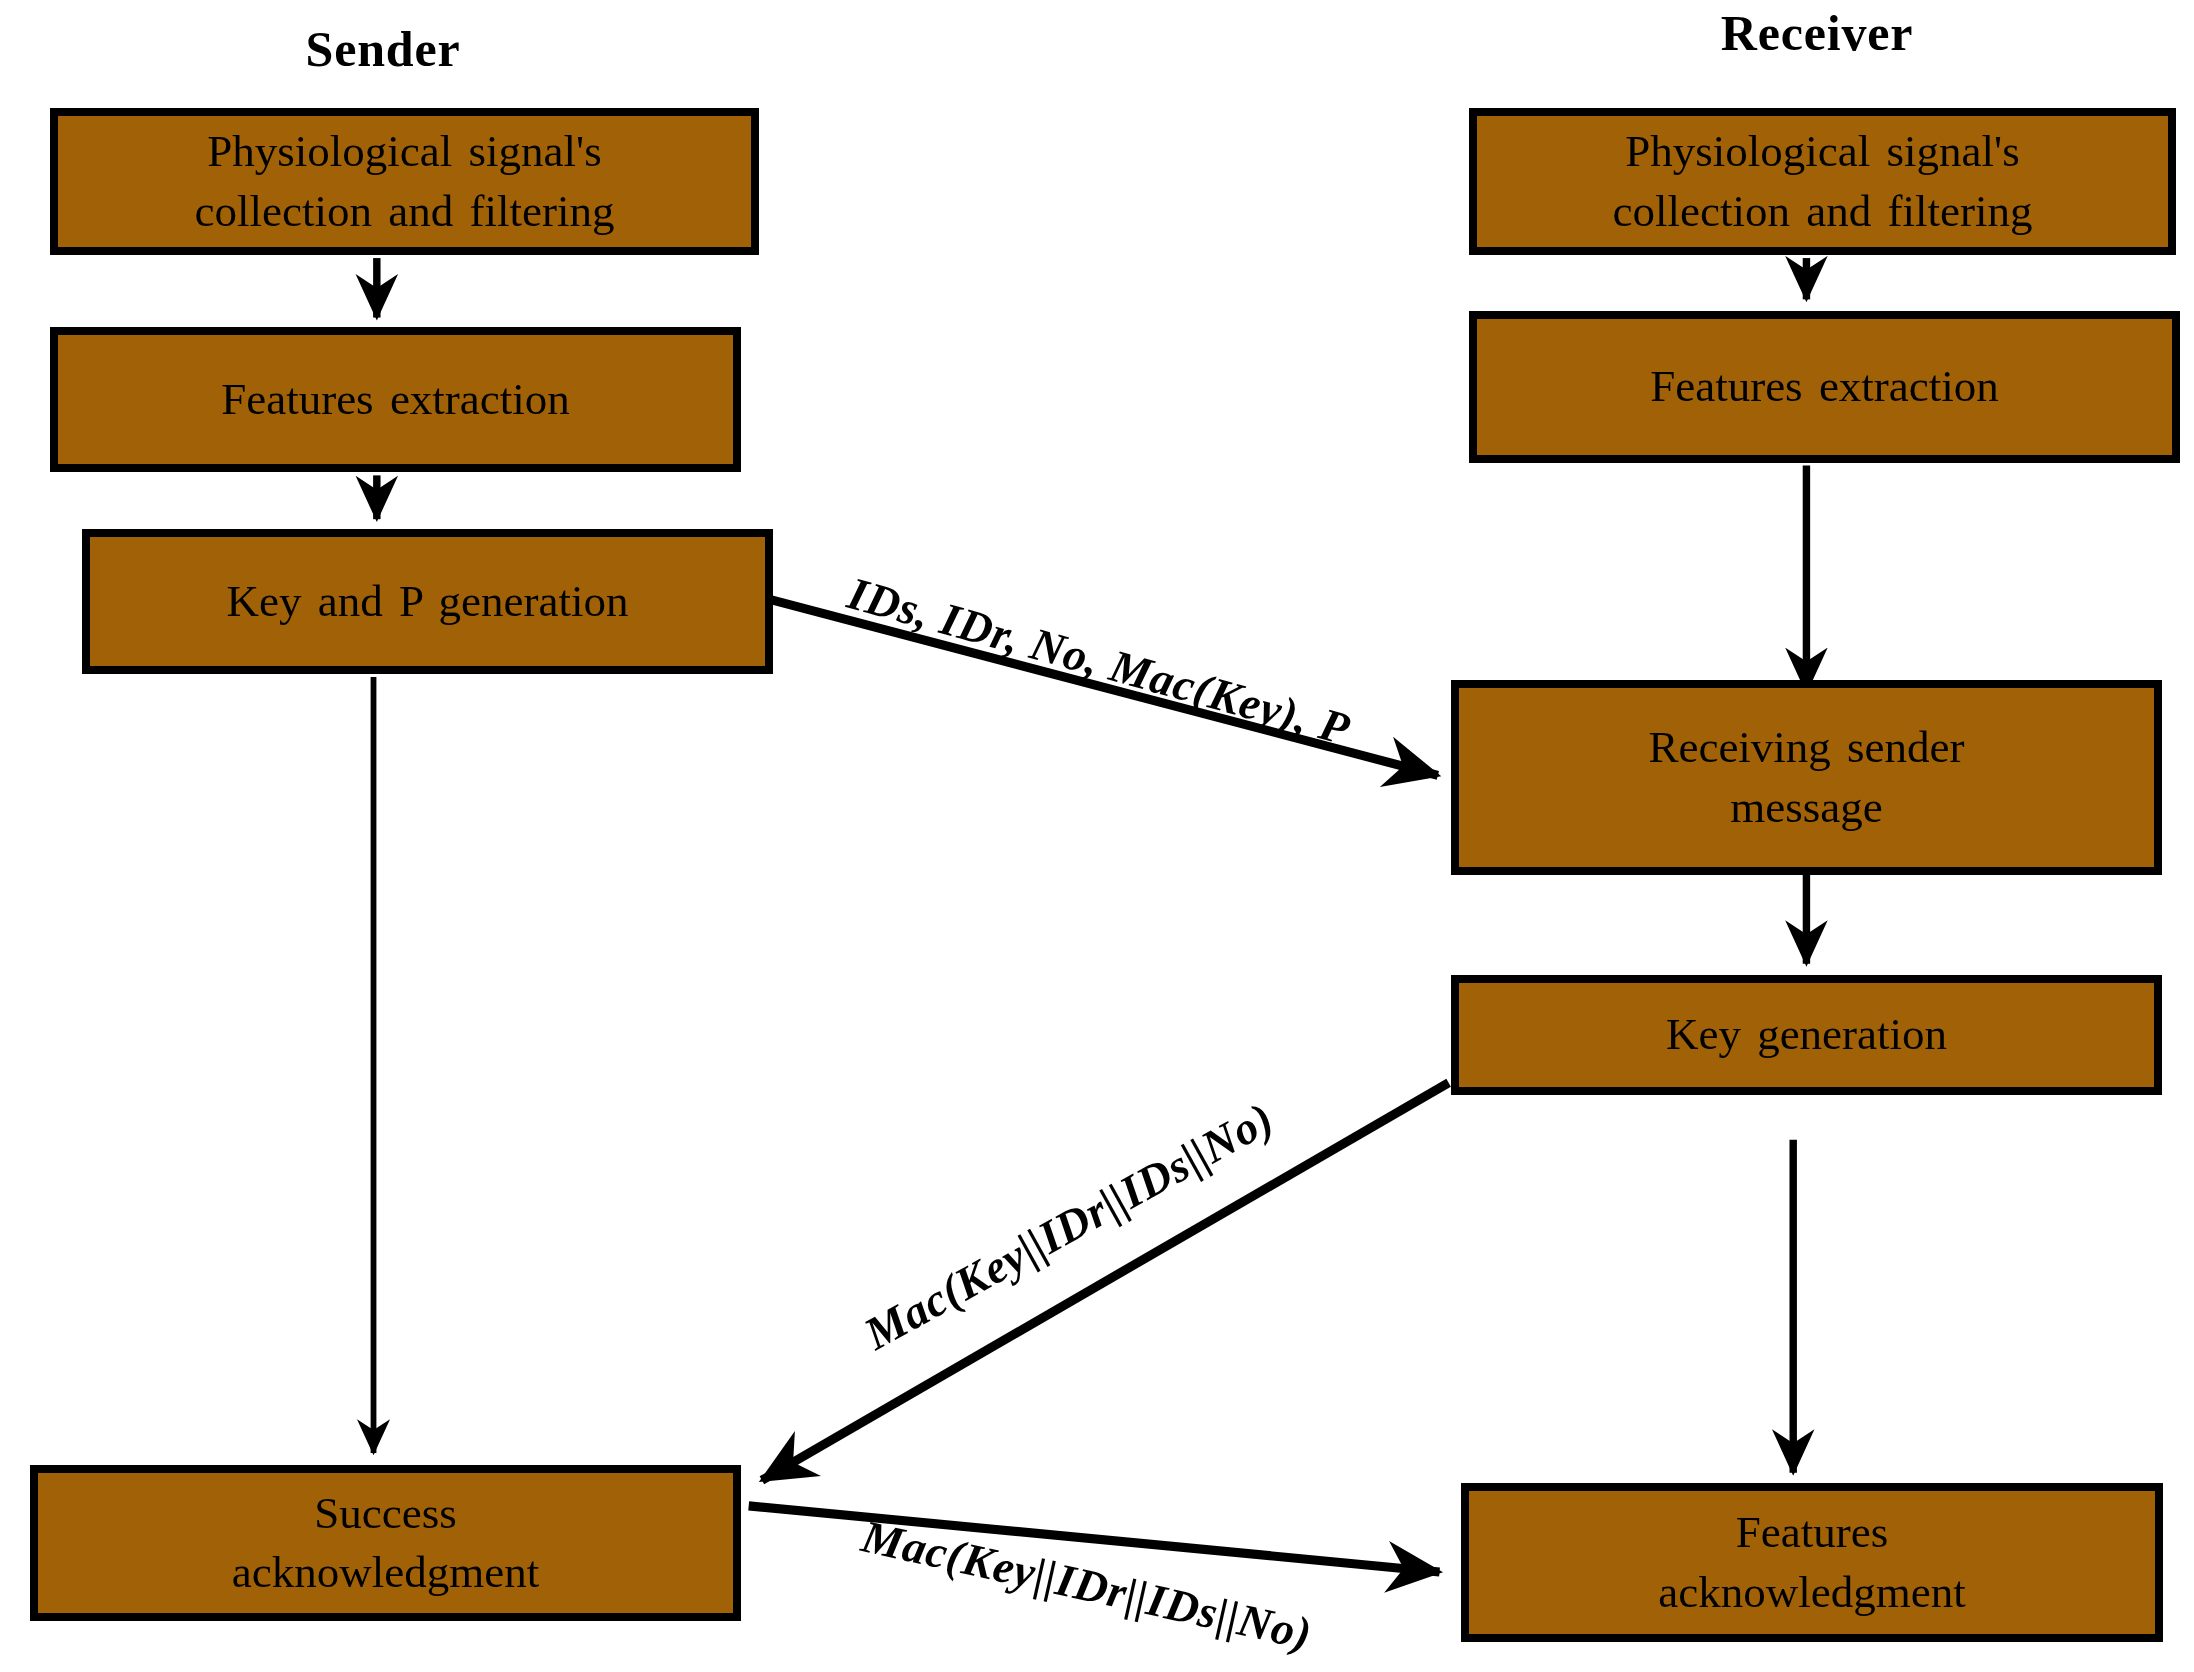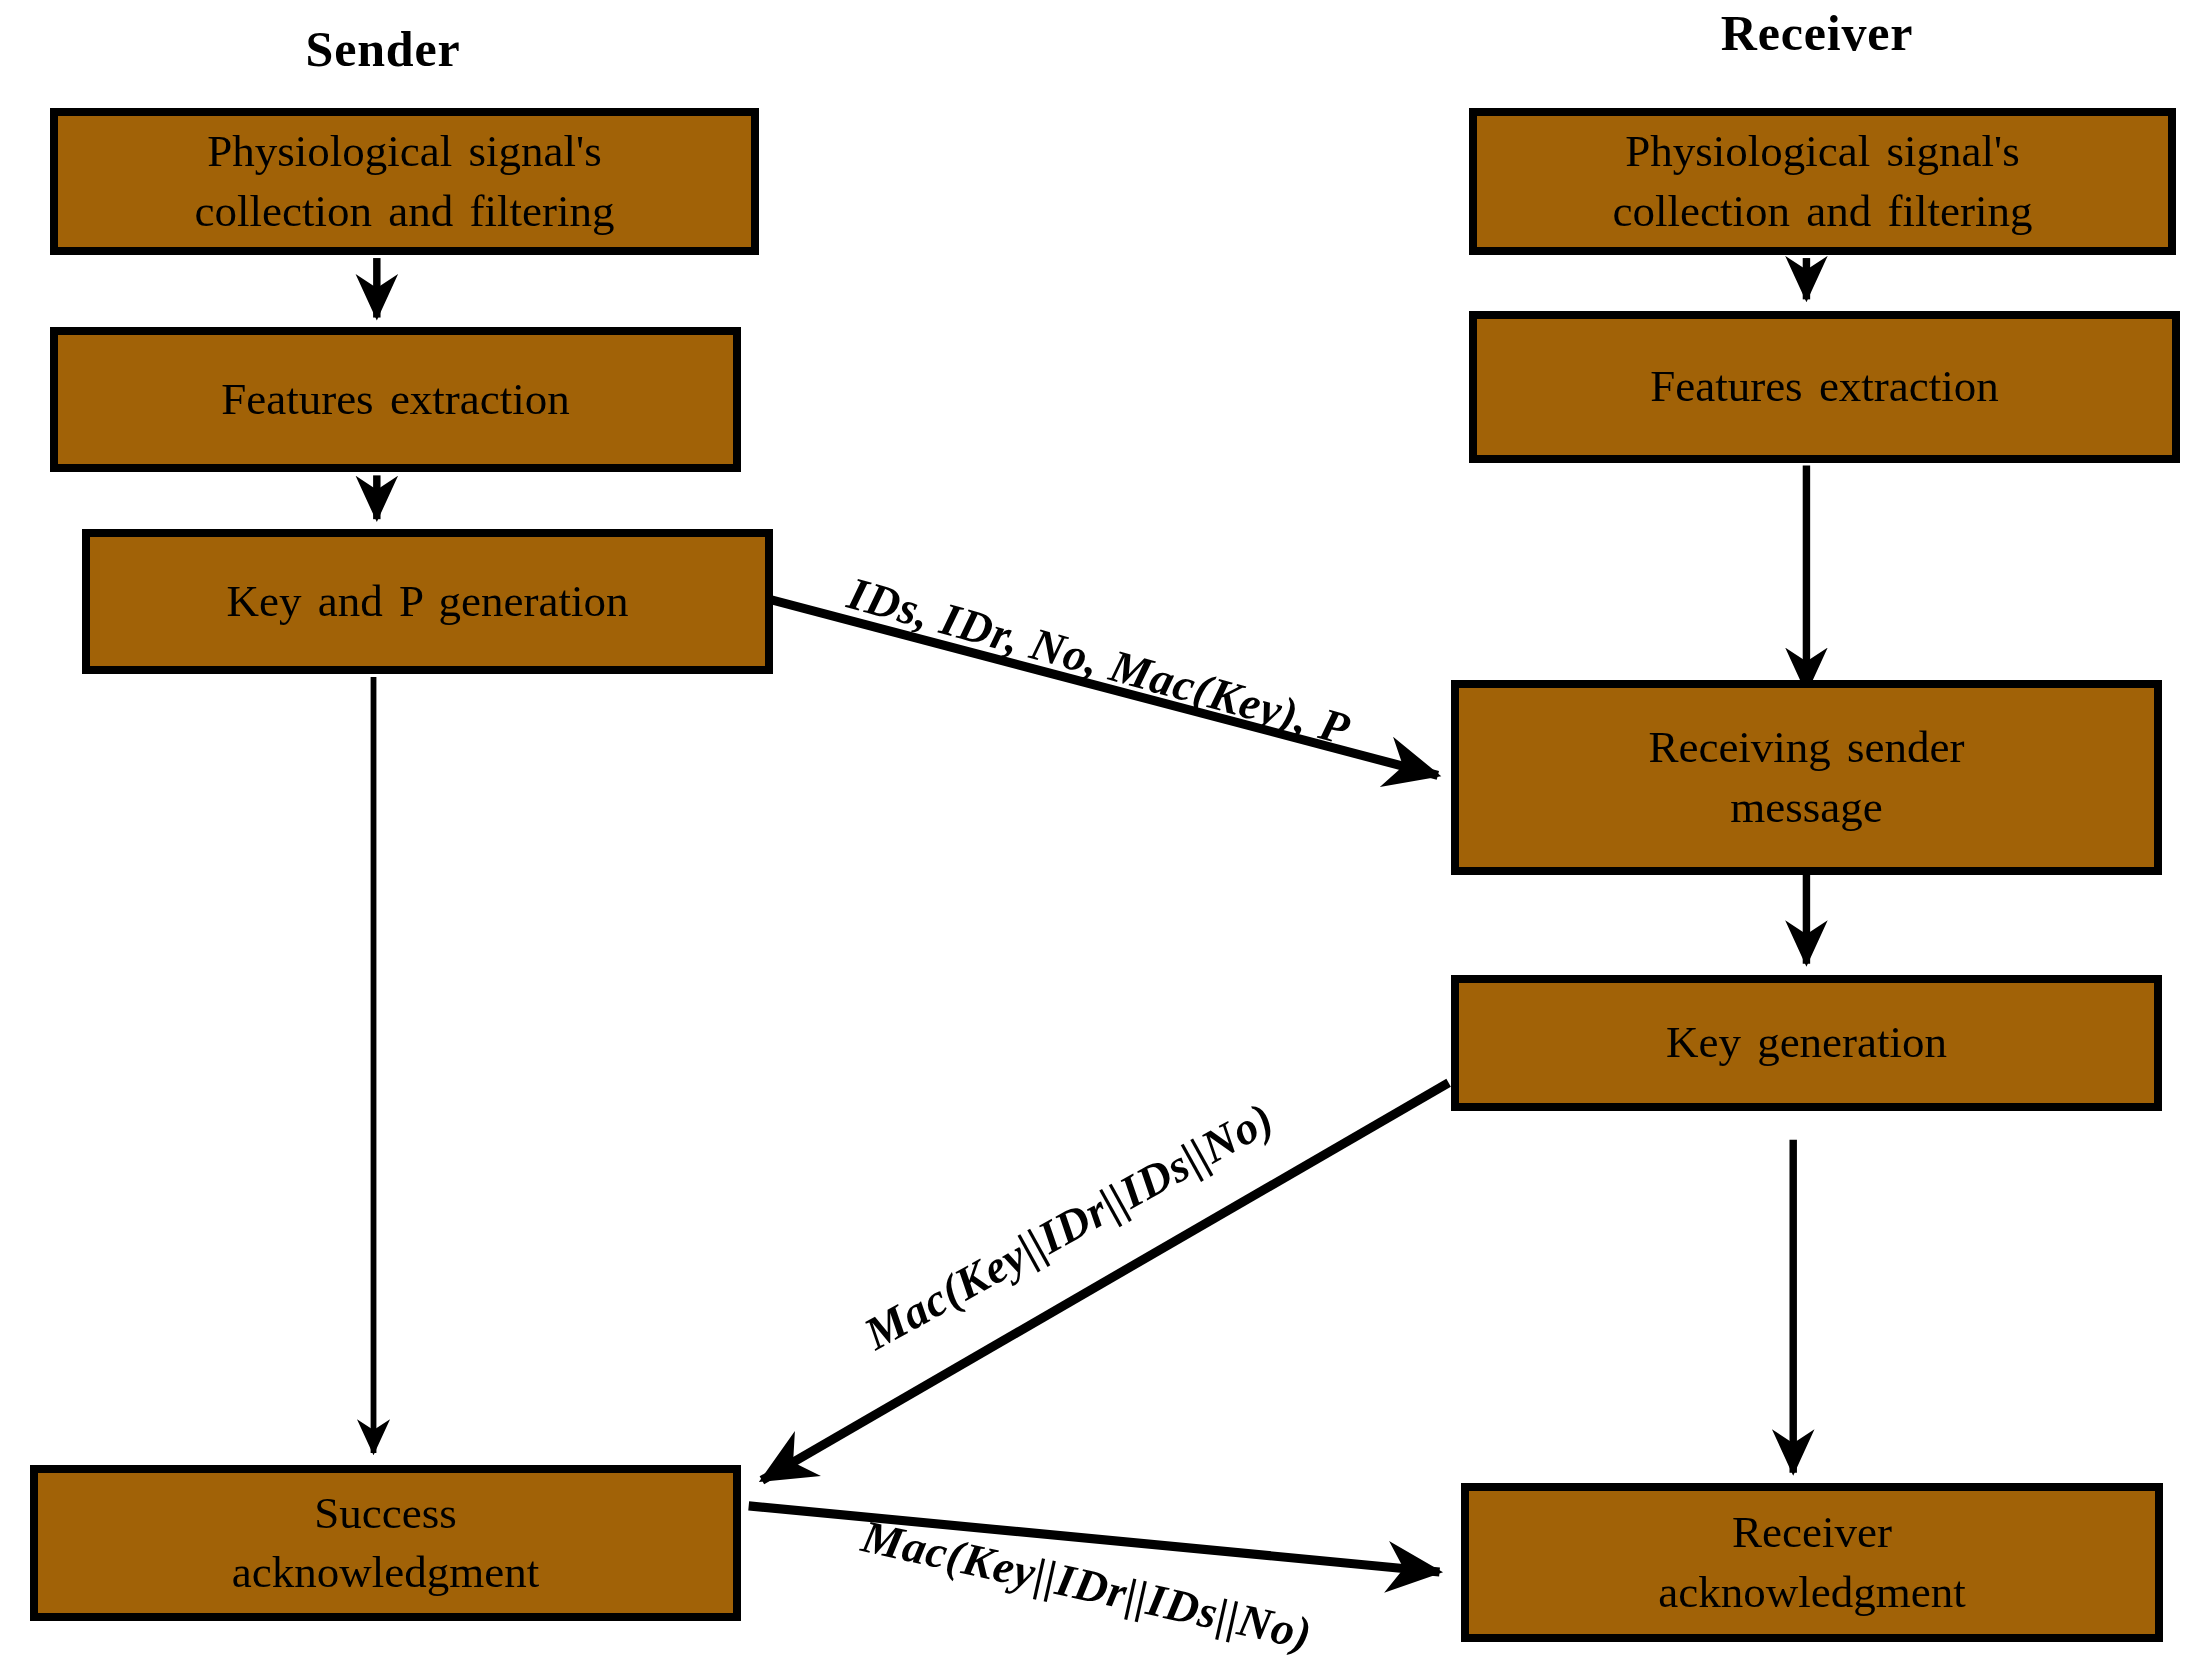--- a/index.html
+++ b/index.html
@@ -63,21 +63,21 @@
     white-space: nowrap;
     transform-origin: center center;
   }
   #b-s1 { left: 50px;   top: 108px;  width: 709px; height: 147px; }
   #b-s2 { left: 50px;   top: 327px;  width: 691px; height: 145px; }
   #b-s3 { left: 50px;   top: 529px;  width: 691px; height: 145px; margin-left: 32px; }
   #b-s4 { left: 30px;   top: 1465px; width: 711px; height: 156px; }
   #b-r1 { left: 1469px; top: 108px;  width: 707px; height: 147px; }
   #b-r2 { left: 1469px; top: 311px;  width: 711px; height: 152px; }
   #b-r3 { left: 1451px; top: 680px;  width: 711px; height: 195px; }
-  #b-r4 { left: 1451px; top: 975px; width: 711px; height: 136px; }
+  #b-r4 { left: 1451px; top: 975px; width: 711px; height: 120px; }
   #b-r5 { left: 1461px; top: 1483px; width: 702px; height: 159px; }
   #t-sender   { left: 383px;  top: 20px; }
   #t-receiver { left: 1817px; top: 4px; }
   #m-1 { left: 1099px; top: 661px;  transform: translate(-50%, -50%) rotate(15.5deg); }
   #m-2 { left: 1069px; top: 1226px; transform: translate(-50%, -50%) rotate(-29deg); }
   #m-3 { left: 1087px; top: 1585px; transform: translate(-50%, -50%) rotate(12.5deg); }
 </style>
 </head>
 <body>
 
@@ -126,21 +126,21 @@
   <div class="box" id="b-r2">
     <span class="lbl">Features extraction</span>
   </div>
   <div class="box" id="b-r3">
     <span class="lbl w560">Receiving sender message</span>
   </div>
   <div class="box" id="b-r4">
     <span class="lbl">Key generation</span>
   </div>
   <div class="box" id="b-r5">
-    <span class="lbl w480">Receiver acknowledgment</span>
+    <span class="lbl w480">Features acknowledgment</span>
   </div>
 
   <div class="msg" id="m-1">IDs, IDr, No, Mac(Key), P</div>
   <div class="msg" id="m-2">Mac(Key||IDr||IDs||No)</div>
   <div class="msg" id="m-3">Mac(Key||IDr||IDs||No)</div>
 
 </div>
 
 
 </body></html>

